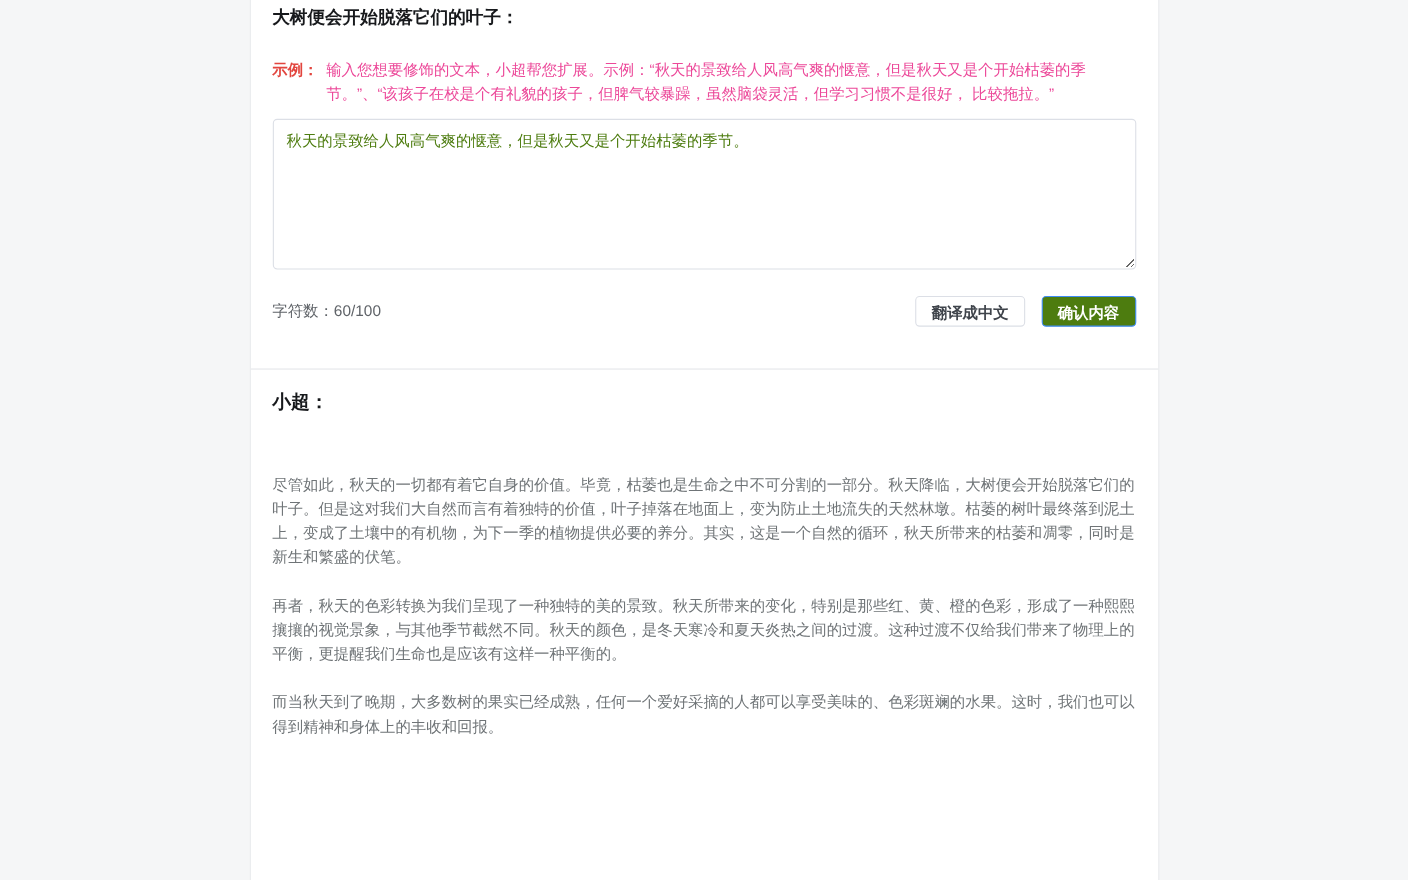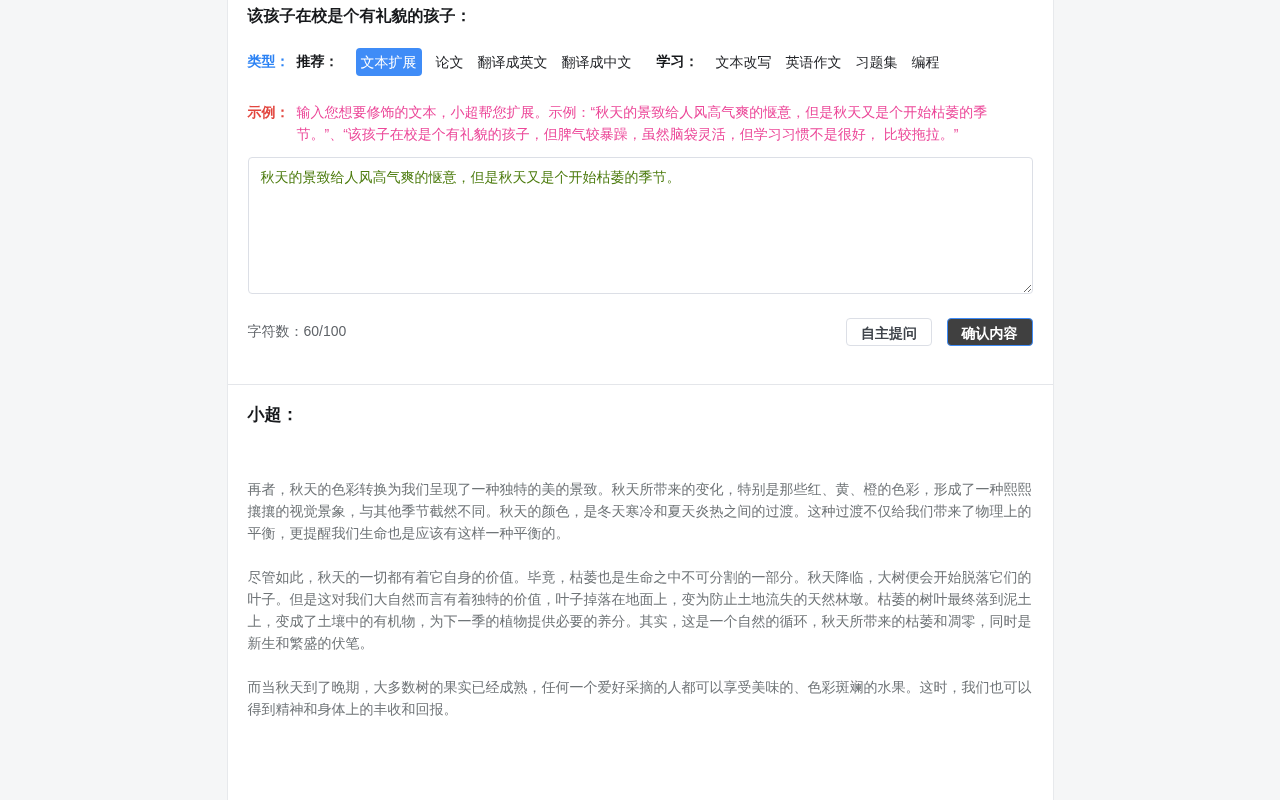--- a/index.html
+++ b/index.html
@@ -124,21 +124,21 @@
     line-height: 14px;
     height: 28px;
   }
   .btn-plain {
     background: #ffffff;
     border: 1px solid #dcdfe6;
     color: #3f444b;
     margin-right: 10px;
   }
   .btn-primary {
-    background: #404040;
+    background: #4d7c0f;
     border: 1px solid #3f8cf7;
     color: #ffffff;
     text-align: right;
   }
   
   .answer-section {
     border-top: 1px solid #e4e6ea;
     margin-top: 19px;
     padding: 18px 20px 0 20px;
   }
@@ -155,60 +155,43 @@
     line-height: 22px;
     color: #6f7477;
   }
 </style>
 </head>
 <body>
 
 <div class="card">
 
   <section class="form-section">
-    <h2 class="form-title">该孩子在校是个有礼貌的孩子：</h2>
+    <h2 class="form-title">大树便会开始脱落它们的叶子：</h2>
 
-    <div class="trow">
-      <span class="tlabel">类型：</span>
-      <div class="tgroup-left">
-        <span class="glabel">推荐：</span>
-        <span class="chip active">文本扩展</span>
-        <span class="chip">论文</span>
-        <span class="chip">翻译成英文</span>
-        <span class="chip">翻译成中文</span>
-      </div>
-      <div class="tgroup-right">
-        <span class="glabel">学习：</span>
-        <span class="chip">文本改写</span>
-        <span class="chip">英语作文</span>
-        <span class="chip">习题集</span>
-        <span class="chip">编程</span>
-      </div>
-    </div>
 
 
     <div class="example">
       <span class="exlabel">示例：</span>
       <p class="extext">输入您想要修饰的文本，小超帮您扩展。示例：“秋天的景致给人风高气爽的惬意，但是秋天又是个开始枯萎的季节。”、“该孩子在校是个有礼貌的孩子，但脾气较暴躁，虽然脑袋灵活，但学习习惯不是很好， 比较拖拉。”</p>
     </div>
 
     <textarea class="question-textarea" spellcheck="false" style="">秋天的景致给人风高气爽的惬意，但是秋天又是个开始枯萎的季节。</textarea>
 
     <div class="form-footer">
       <span class="char-count"><span>字符数：</span><span>60/100</span></span>
       <div>
-        <button class="btn btn-plain">自主提问</button>
+        <button class="btn btn-plain">翻译成中文</button>
         <button class="btn btn-primary">确认内容</button>
       </div>
     </div>
   </section>
 
   <section class="answer-section">
     <h3 class="assistant-name">小超：</h3>
     <div class="answer-body">
+      <p>尽管如此，秋天的一切都有着它自身的价值。毕竟，枯萎也是生命之中不可分割的一部分。秋天降临，大树便会开始脱落它们的叶子。但是这对我们大自然而言有着独特的价值，叶子掉落在地面上，变为防止土地流失的天然林墩。枯萎的树叶最终落到泥土上，变成了土壤中的有机物，为下一季的植物提供必要的养分。其实，这是一个自然的循环，秋天所带来的枯萎和凋零，同时是新生和繁盛的伏笔。</p>
       <p>再者，秋天的色彩转换为我们呈现了一种独特的美的景致。秋天所带来的变化，特别是那些红、黄、橙的色彩，形成了一种熙熙攘攘的视觉景象，与其他季节截然不同。秋天的颜色，是冬天寒冷和夏天炎热之间的过渡。这种过渡不仅给我们带来了物理上的平衡，更提醒我们生命也是应该有这样一种平衡的。</p>
-      <p>尽管如此，秋天的一切都有着它自身的价值。毕竟，枯萎也是生命之中不可分割的一部分。秋天降临，大树便会开始脱落它们的叶子。但是这对我们大自然而言有着独特的价值，叶子掉落在地面上，变为防止土地流失的天然林墩。枯萎的树叶最终落到泥土上，变成了土壤中的有机物，为下一季的植物提供必要的养分。其实，这是一个自然的循环，秋天所带来的枯萎和凋零，同时是新生和繁盛的伏笔。</p>
       <p>而当秋天到了晚期，大多数树的果实已经成熟，任何一个爱好采摘的人都可以享受美味的、色彩斑斓的水果。这时，我们也可以得到精神和身体上的丰收和回报。</p>
 
     </div>
   </section>
 
 </div>
 
 </body></html>

